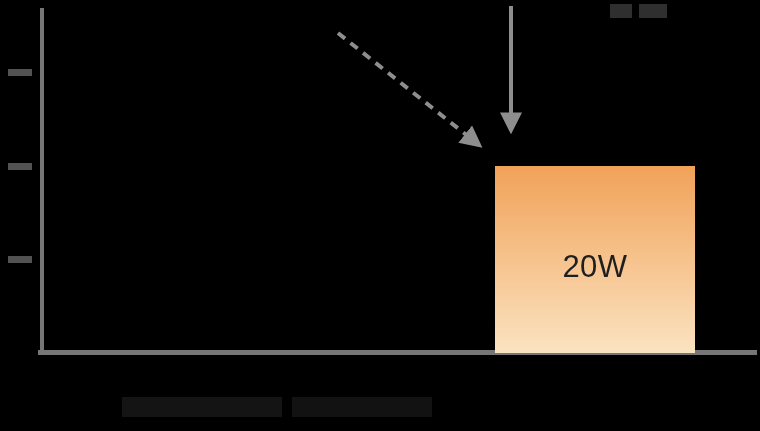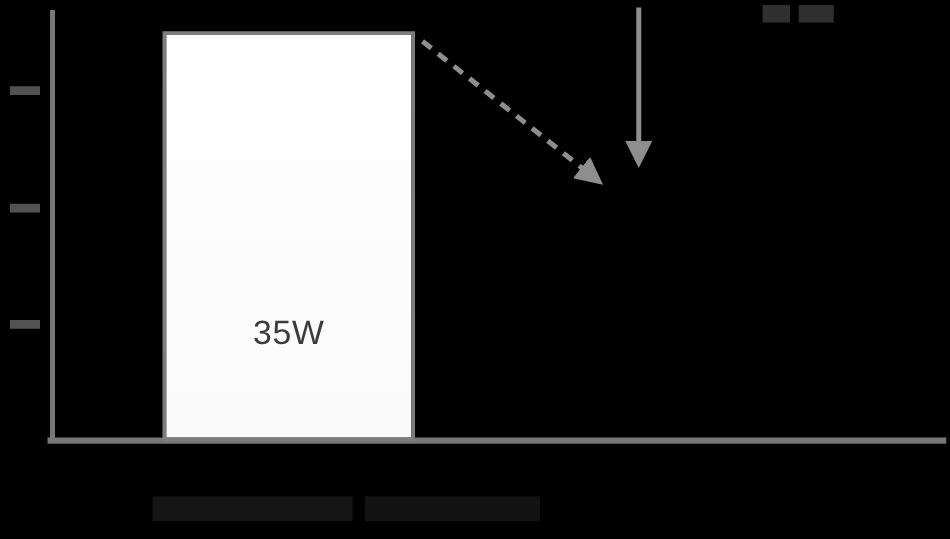--- a/index.html
+++ b/index.html
@@ -81,24 +81,24 @@
 
 <div class="stage">
 
   <div class="y-axis"></div>
   <div class="x-axis"></div>
 
   <div class="y-tick" style="top: 69px;"></div>
   <div class="y-tick" style="top: 163px;"></div>
   <div class="y-tick" style="top: 256px;"></div>
 
-  <div class="bar bar-white" style="height: 328px;">
-    <div class="bar-label">35W</div>
+
+  <div class="bar bar-orange" style="height: 187px;">
+    <div class="bar-label">20W</div>
   </div>
-
 
   <svg class="arrow-layer" viewBox="0 0 760 431">
     <defs>
       <marker id="ah" viewBox="0 0 10 10" refX="8" refY="5" markerWidth="5.5" markerHeight="5.5" orient="auto-start-reverse">
         <path d="M0,0 L10,5 L0,10 z" fill="#8e8e8e"></path>
       </marker>
     </defs>
     <line x1="511" y1="6" x2="511" y2="130" stroke="#8e8e8e" stroke-width="4" marker-end="url(#ah)"></line>
     <line x1="338" y1="33" x2="479" y2="145" stroke="#8e8e8e" stroke-width="4" stroke-dasharray="9 7" marker-end="url(#ah)"></line>
   </svg>

